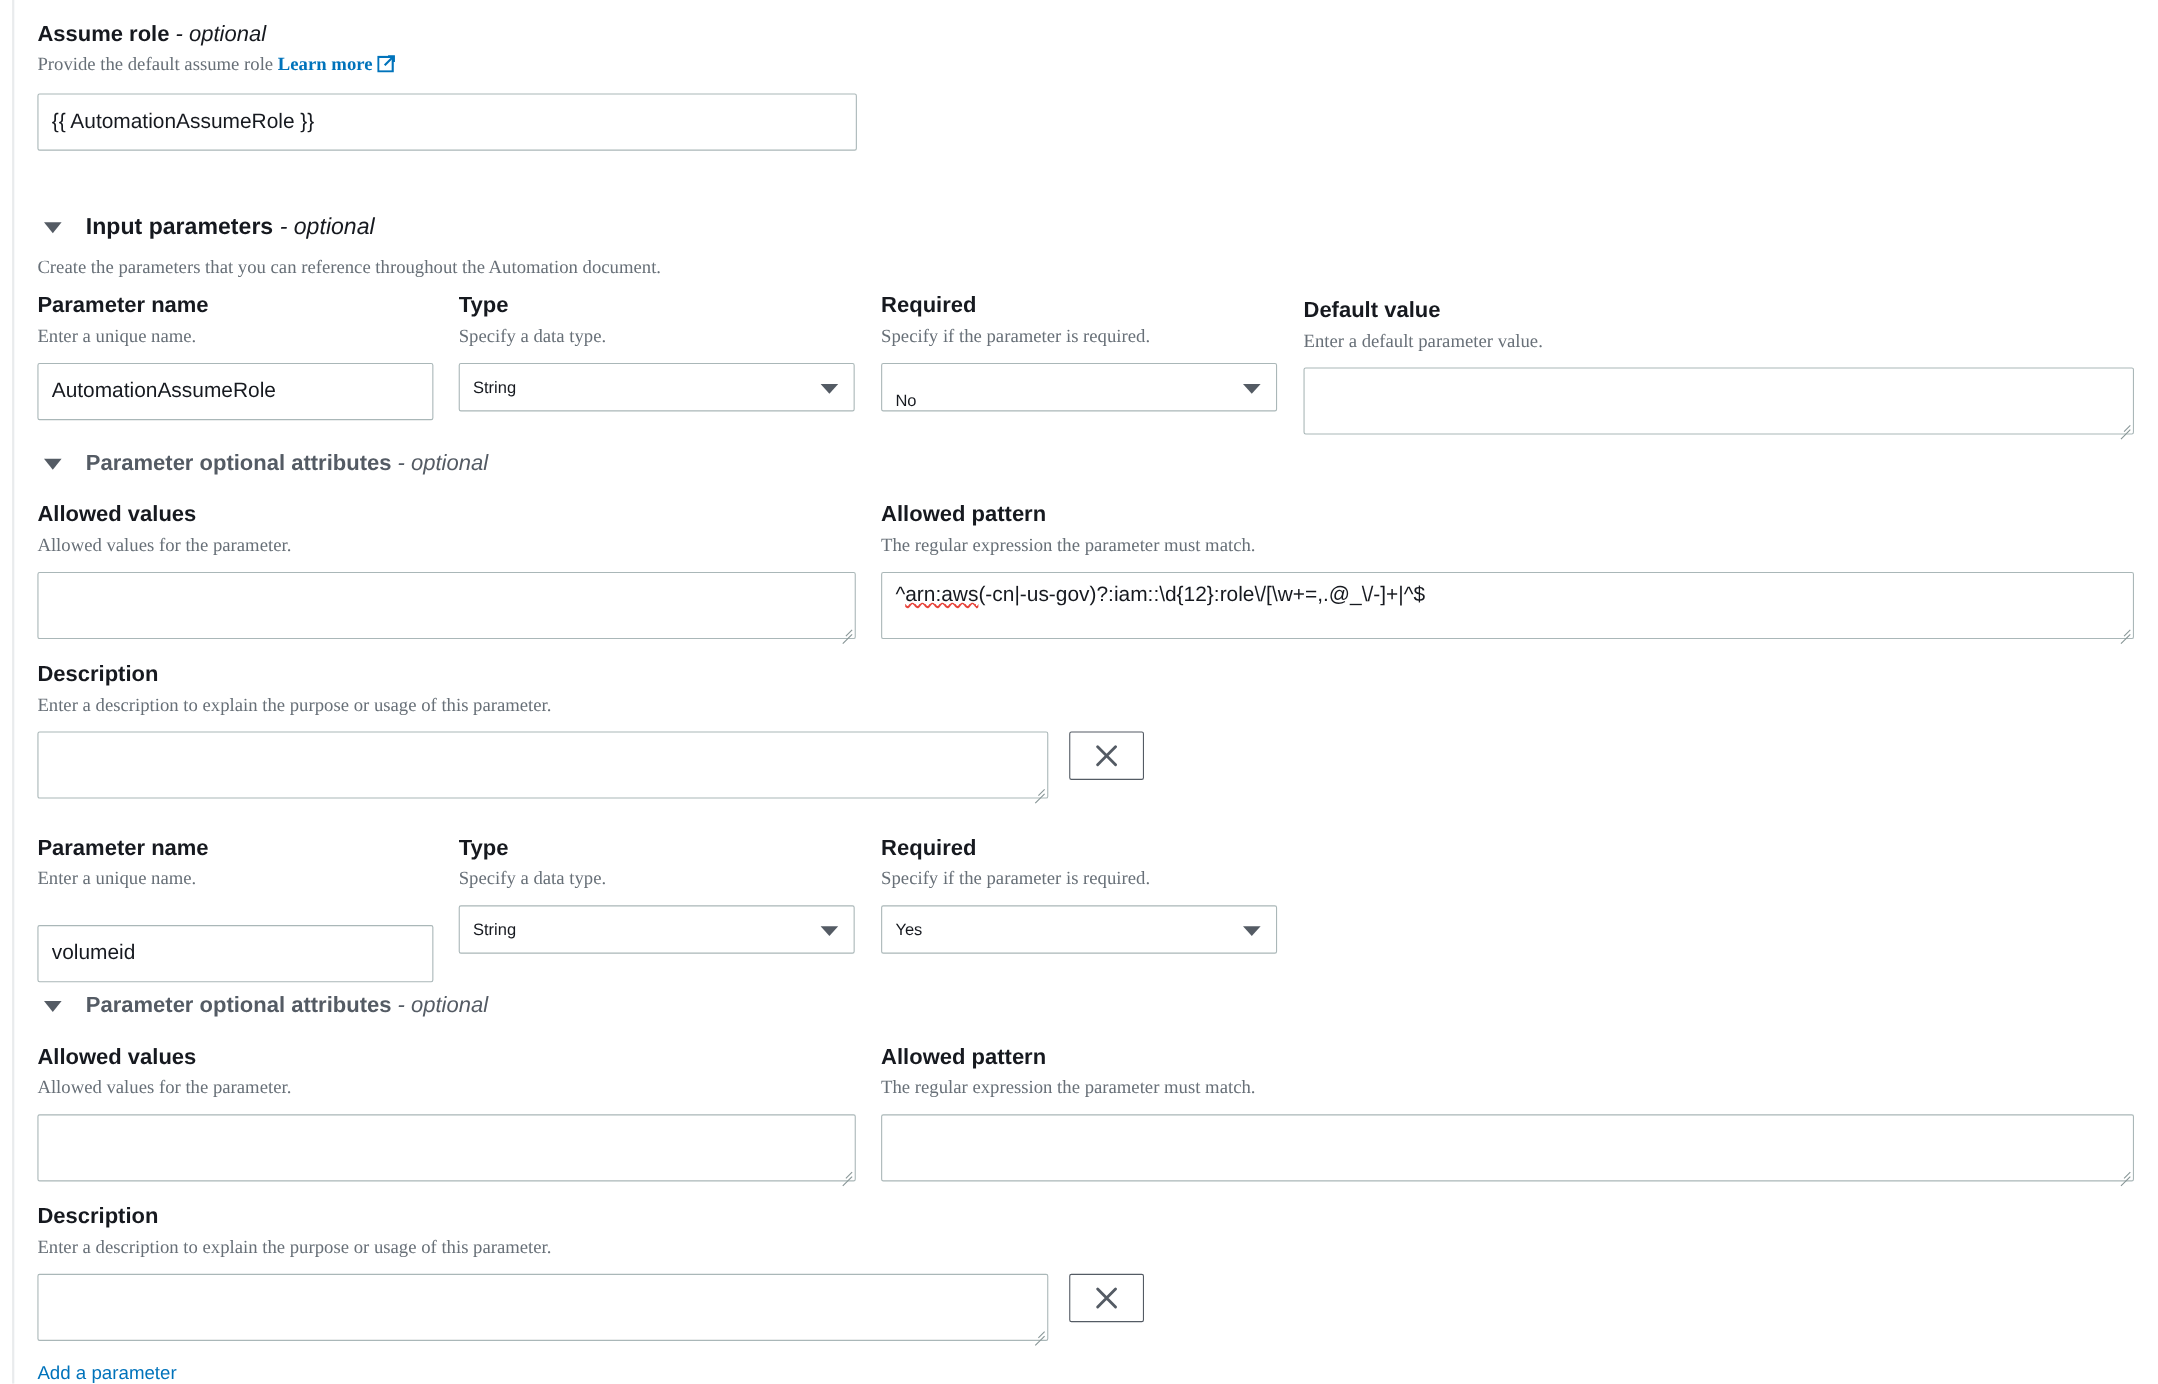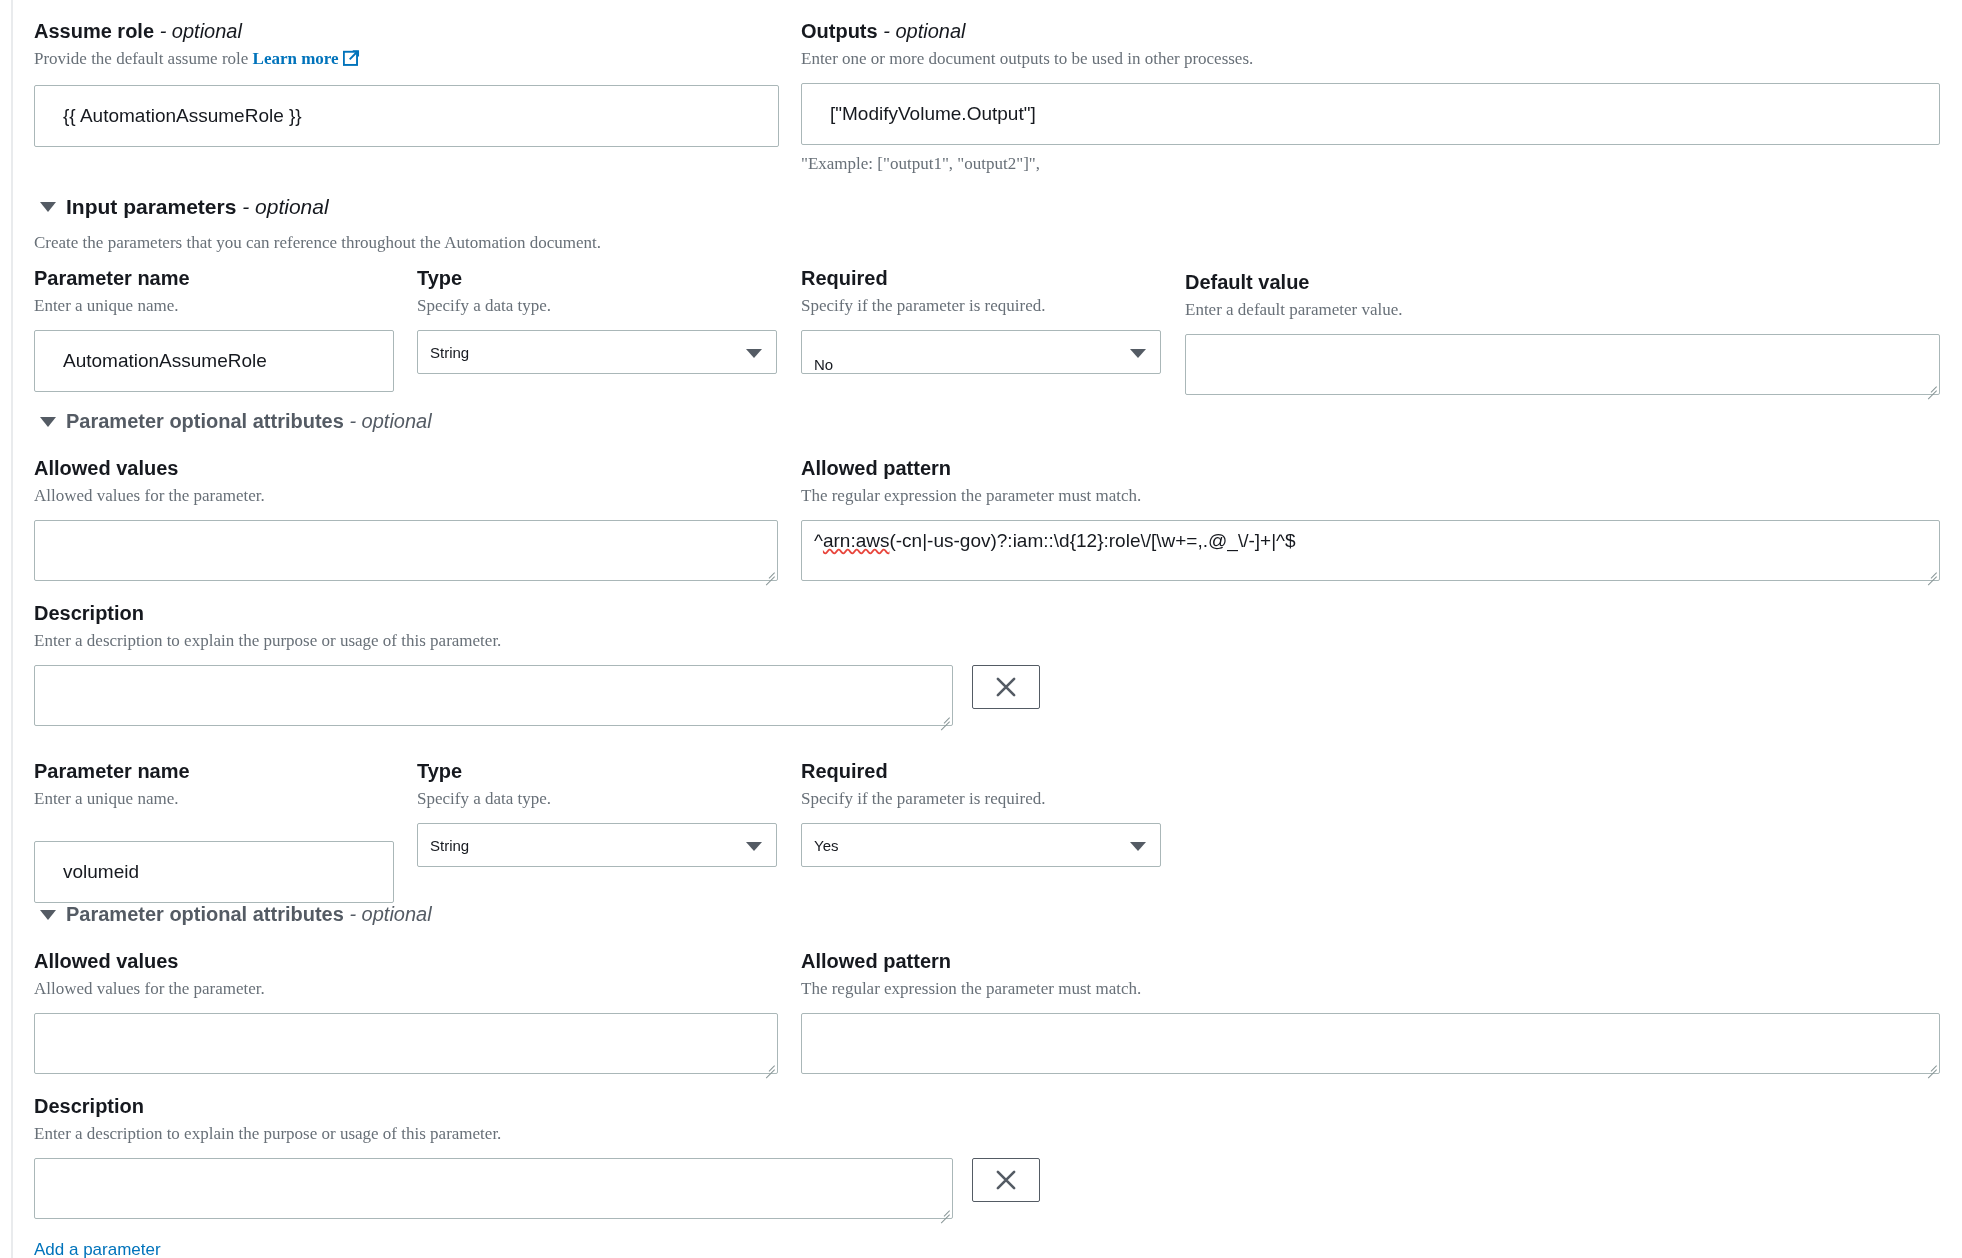--- a/index.html
+++ b/index.html
@@ -62,28 +62,28 @@
   .ext-icon {
     display: inline-block;
     vertical-align: -2px;
     margin-left: 4px;
   }
 
   
   .txt, .ta {
     display: block;
     width: 100%;
-    height: 62px;
+    height: 52px;
     border: 1px solid #aab7b8;
     border-radius: 2px;
     background: #ffffff;
     font-family: "Liberation Sans", sans-serif;
     font-size: 19px;
     color: #16191f;
-    padding: 0 28px;
+    padding: 0 12px;
     outline: none;
   }
   .ta {
     height: 61px;
     padding: 9px 12px;
     resize: none;
     overflow: hidden;
     line-height: 22px;
   }
   
@@ -133,21 +133,21 @@
   
   .spell {
     text-decoration: underline wavy #e8453c;
     text-decoration-skip-ink: none;
   }
 
   
   .sect {
     display: flex;
     align-items: center;
-    gap: 10px;
+    gap: 22px;
   }
   .sect .tri {
     width: 0; height: 0;
     border-left: 8px solid transparent;
     border-right: 8px solid transparent;
     border-top: 10px solid #545b64;
     cursor: pointer;
   }
   .sect .sect-title {
     font-size: 21px;
@@ -195,29 +195,20 @@
       <span>Provide the default assume role</span>
       <a class="link">Learn more</a><span class="ext-icon"><svg width="17" height="17" viewBox="0 0 16 16">
             <rect x="0.8" y="2.6" width="12.4" height="12.4" fill="none" stroke="#0073bb" stroke-width="1.8"></rect>
             <path d="M6.3 9.7 L13.6 2.4" stroke="#0073bb" stroke-width="1.8" fill="none"></path>
             <path d="M9.2 2.0 h5.0 v5.0" fill="none" stroke="#0073bb" stroke-width="1.8"></path>
           </svg></span>
     </div>
     <input class="txt" style="margin-top: 12px;" value="{{ AutomationAssumeRole }}">
   </div>
 
-  <div class="abs" style="left:801px; top:18px; width:1139px;">
-    <div class="fld-label">
-      <span>Outputs</span>
-      <span class="opt">- optional</span>
-    </div>
-    <div class="fld-hint">Enter one or more document outputs to be used in other processes.</div>
-    <input class="txt" style="margin-top: 12px;" value="[&quot;ModifyVolume.Output&quot;]">
-    <div class="fld-hint" style="margin-top:7px;">"Example: ["output1", "output2"]",</div>
-  </div>
 
   <div class="abs sect" style="left:40px; top:195px;">
     <span class="tri"></span>
     <span class="sect-title">
       <span>Input parameters</span>
       <span class="opt">- optional</span>
     </span>
   </div>
   <div class="abs fld-hint" style="left:34px; top:228px;">Create the parameters that you can reference throughout the Automation document.</div>
 

